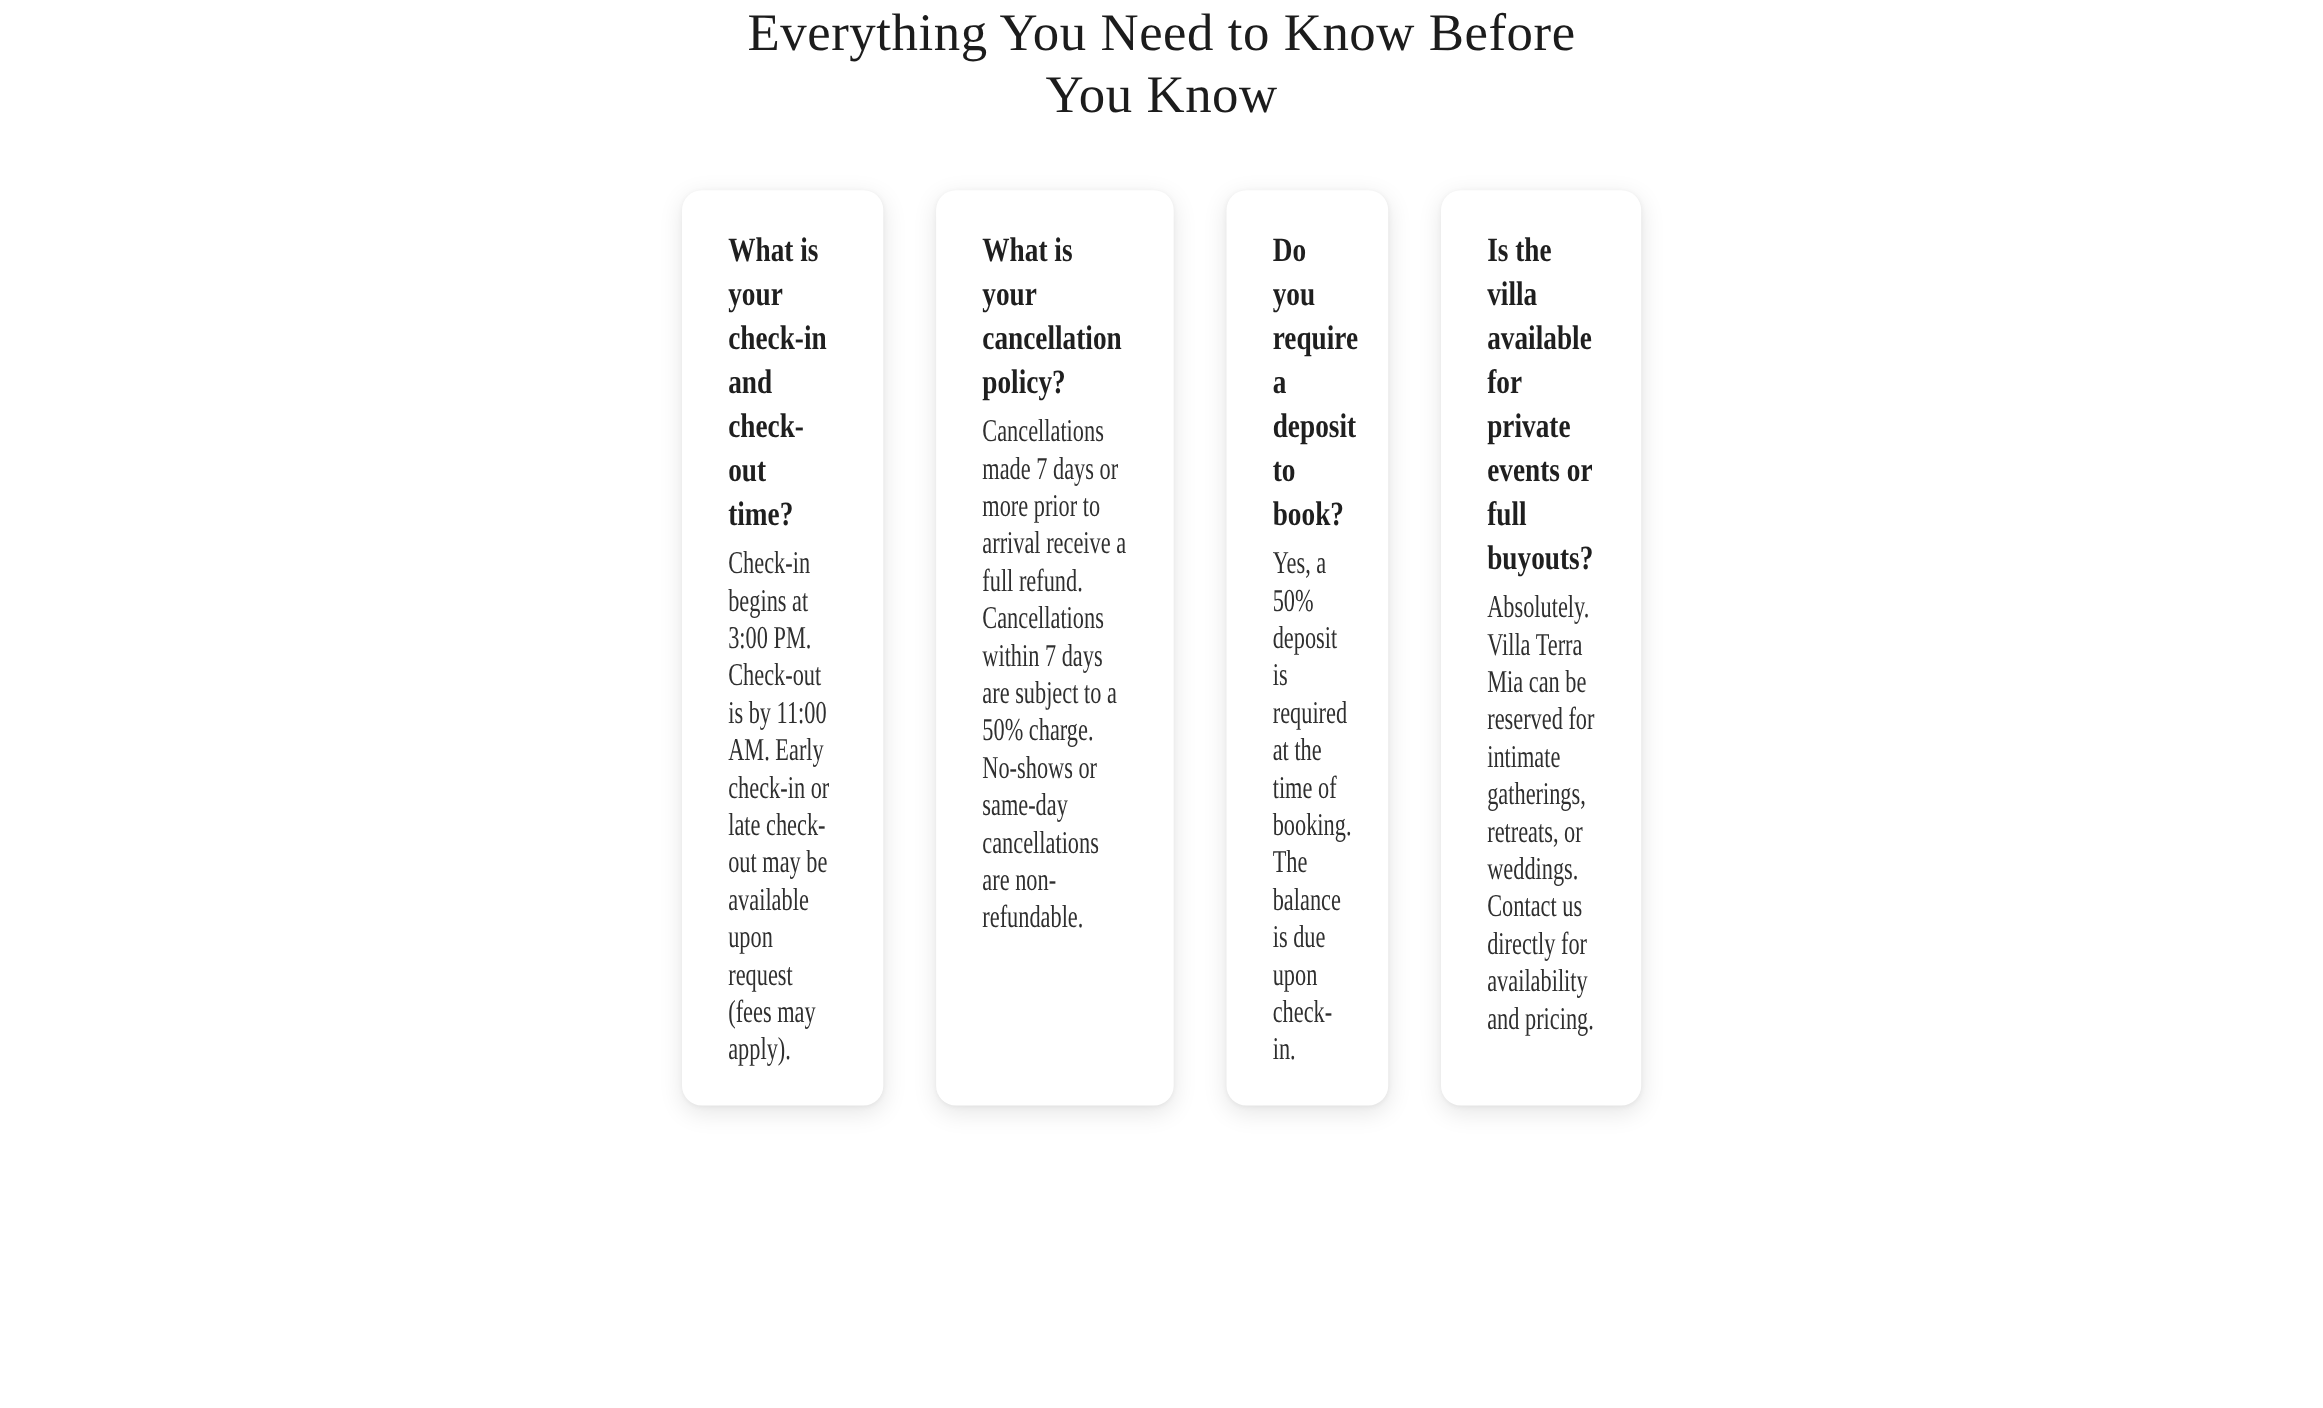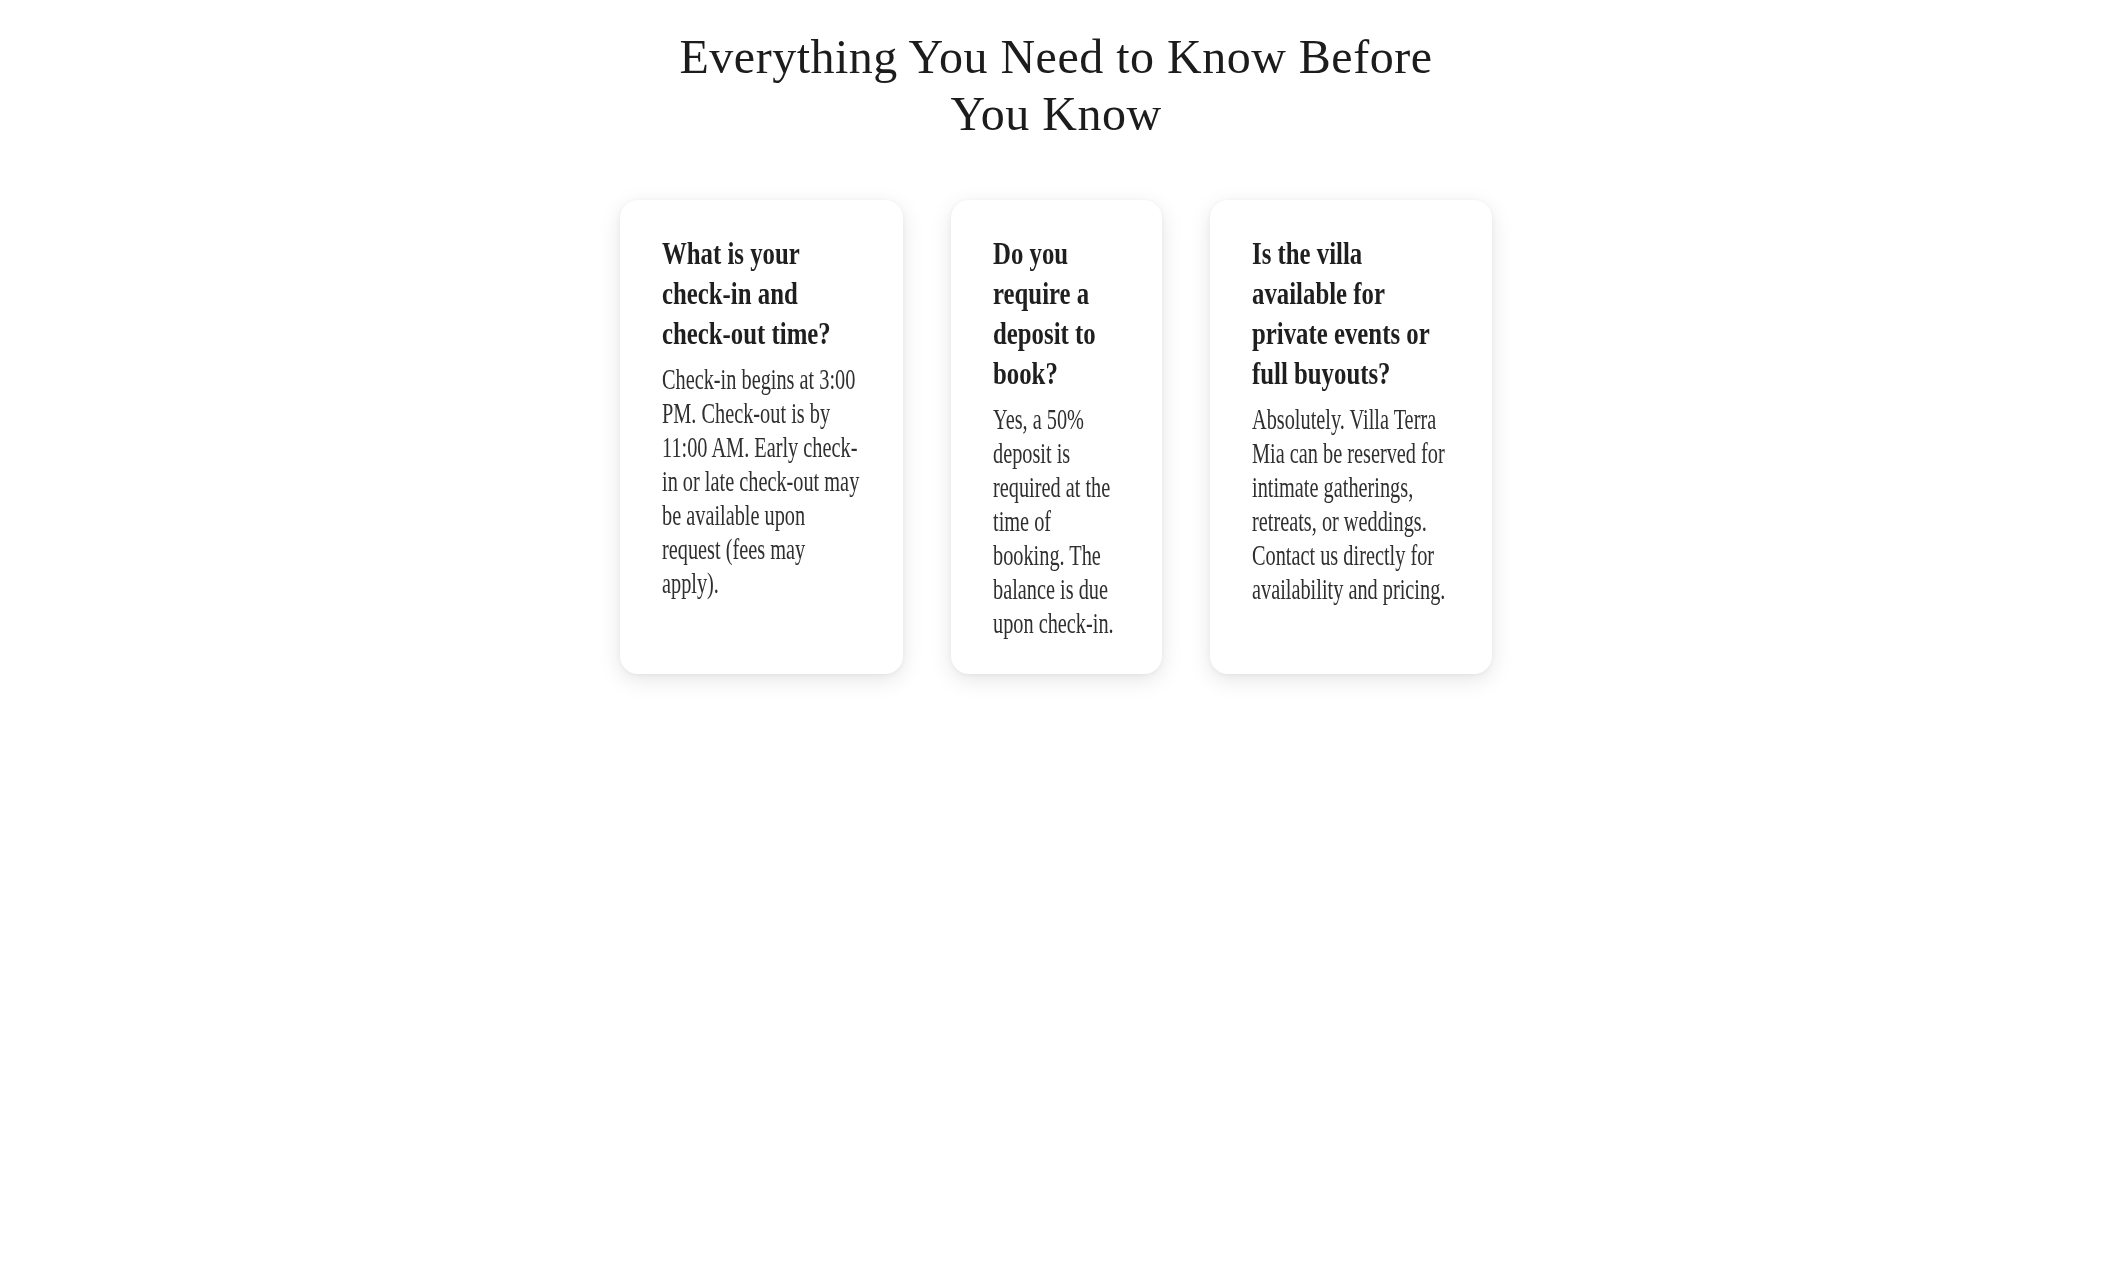--- a/index.html
+++ b/index.html
@@ -8,21 +8,21 @@
     width: 2112px;
     height: 1280px;
     overflow: hidden;
     background: #ffffff;
     font-family: "Liberation Serif", "DejaVu Serif", serif;
   }
 
   .page {
     width: 2112px;
     height: 1280px;
-    padding-top: 28px;
+    padding-top: 1px;
     overflow: hidden;
   }
 
   h1.page-title {
     text-align: center;
     font-size: 48px;
     line-height: 57px;
     font-weight: 400;
     color: #1c1c1c;
     letter-spacing: 0.5px;
@@ -77,20 +77,24 @@
   </h1>
 
   <div class="faq-list">
 
     <div class="faq-card">
       <div class="faq-question">What is your check-in and check-out time?</div>
       <div class="faq-answer">Check-in begins at 3:00 PM. Check-out is by 11:00 AM. Early check-in or late check-out may be available upon request (fees may apply).</div>
     </div>
 
 
+    <div class="faq-card">
+      <div class="faq-question">What is your cancellation policy?</div>
+      <div class="faq-answer">Cancellations made 7 days or more prior to arrival receive a full refund. Cancellations within 7 days are subject to a 50% charge. No-shows or same-day cancellations are non-refundable.</div>
+    </div>
 
     <div class="faq-card">
       <div class="faq-question">Do you require a deposit to book?</div>
       <div class="faq-answer">Yes, a 50% deposit is required at the time of booking. The balance is due upon check-in.</div>
     </div>
 
     <div class="faq-card">
       <div class="faq-question">Is the villa available for private events or full buyouts?</div>
       <div class="faq-answer">Absolutely. Villa Terra Mia can be reserved for intimate gatherings, retreats, or weddings. Contact us directly for availability and pricing.</div>
     </div>

